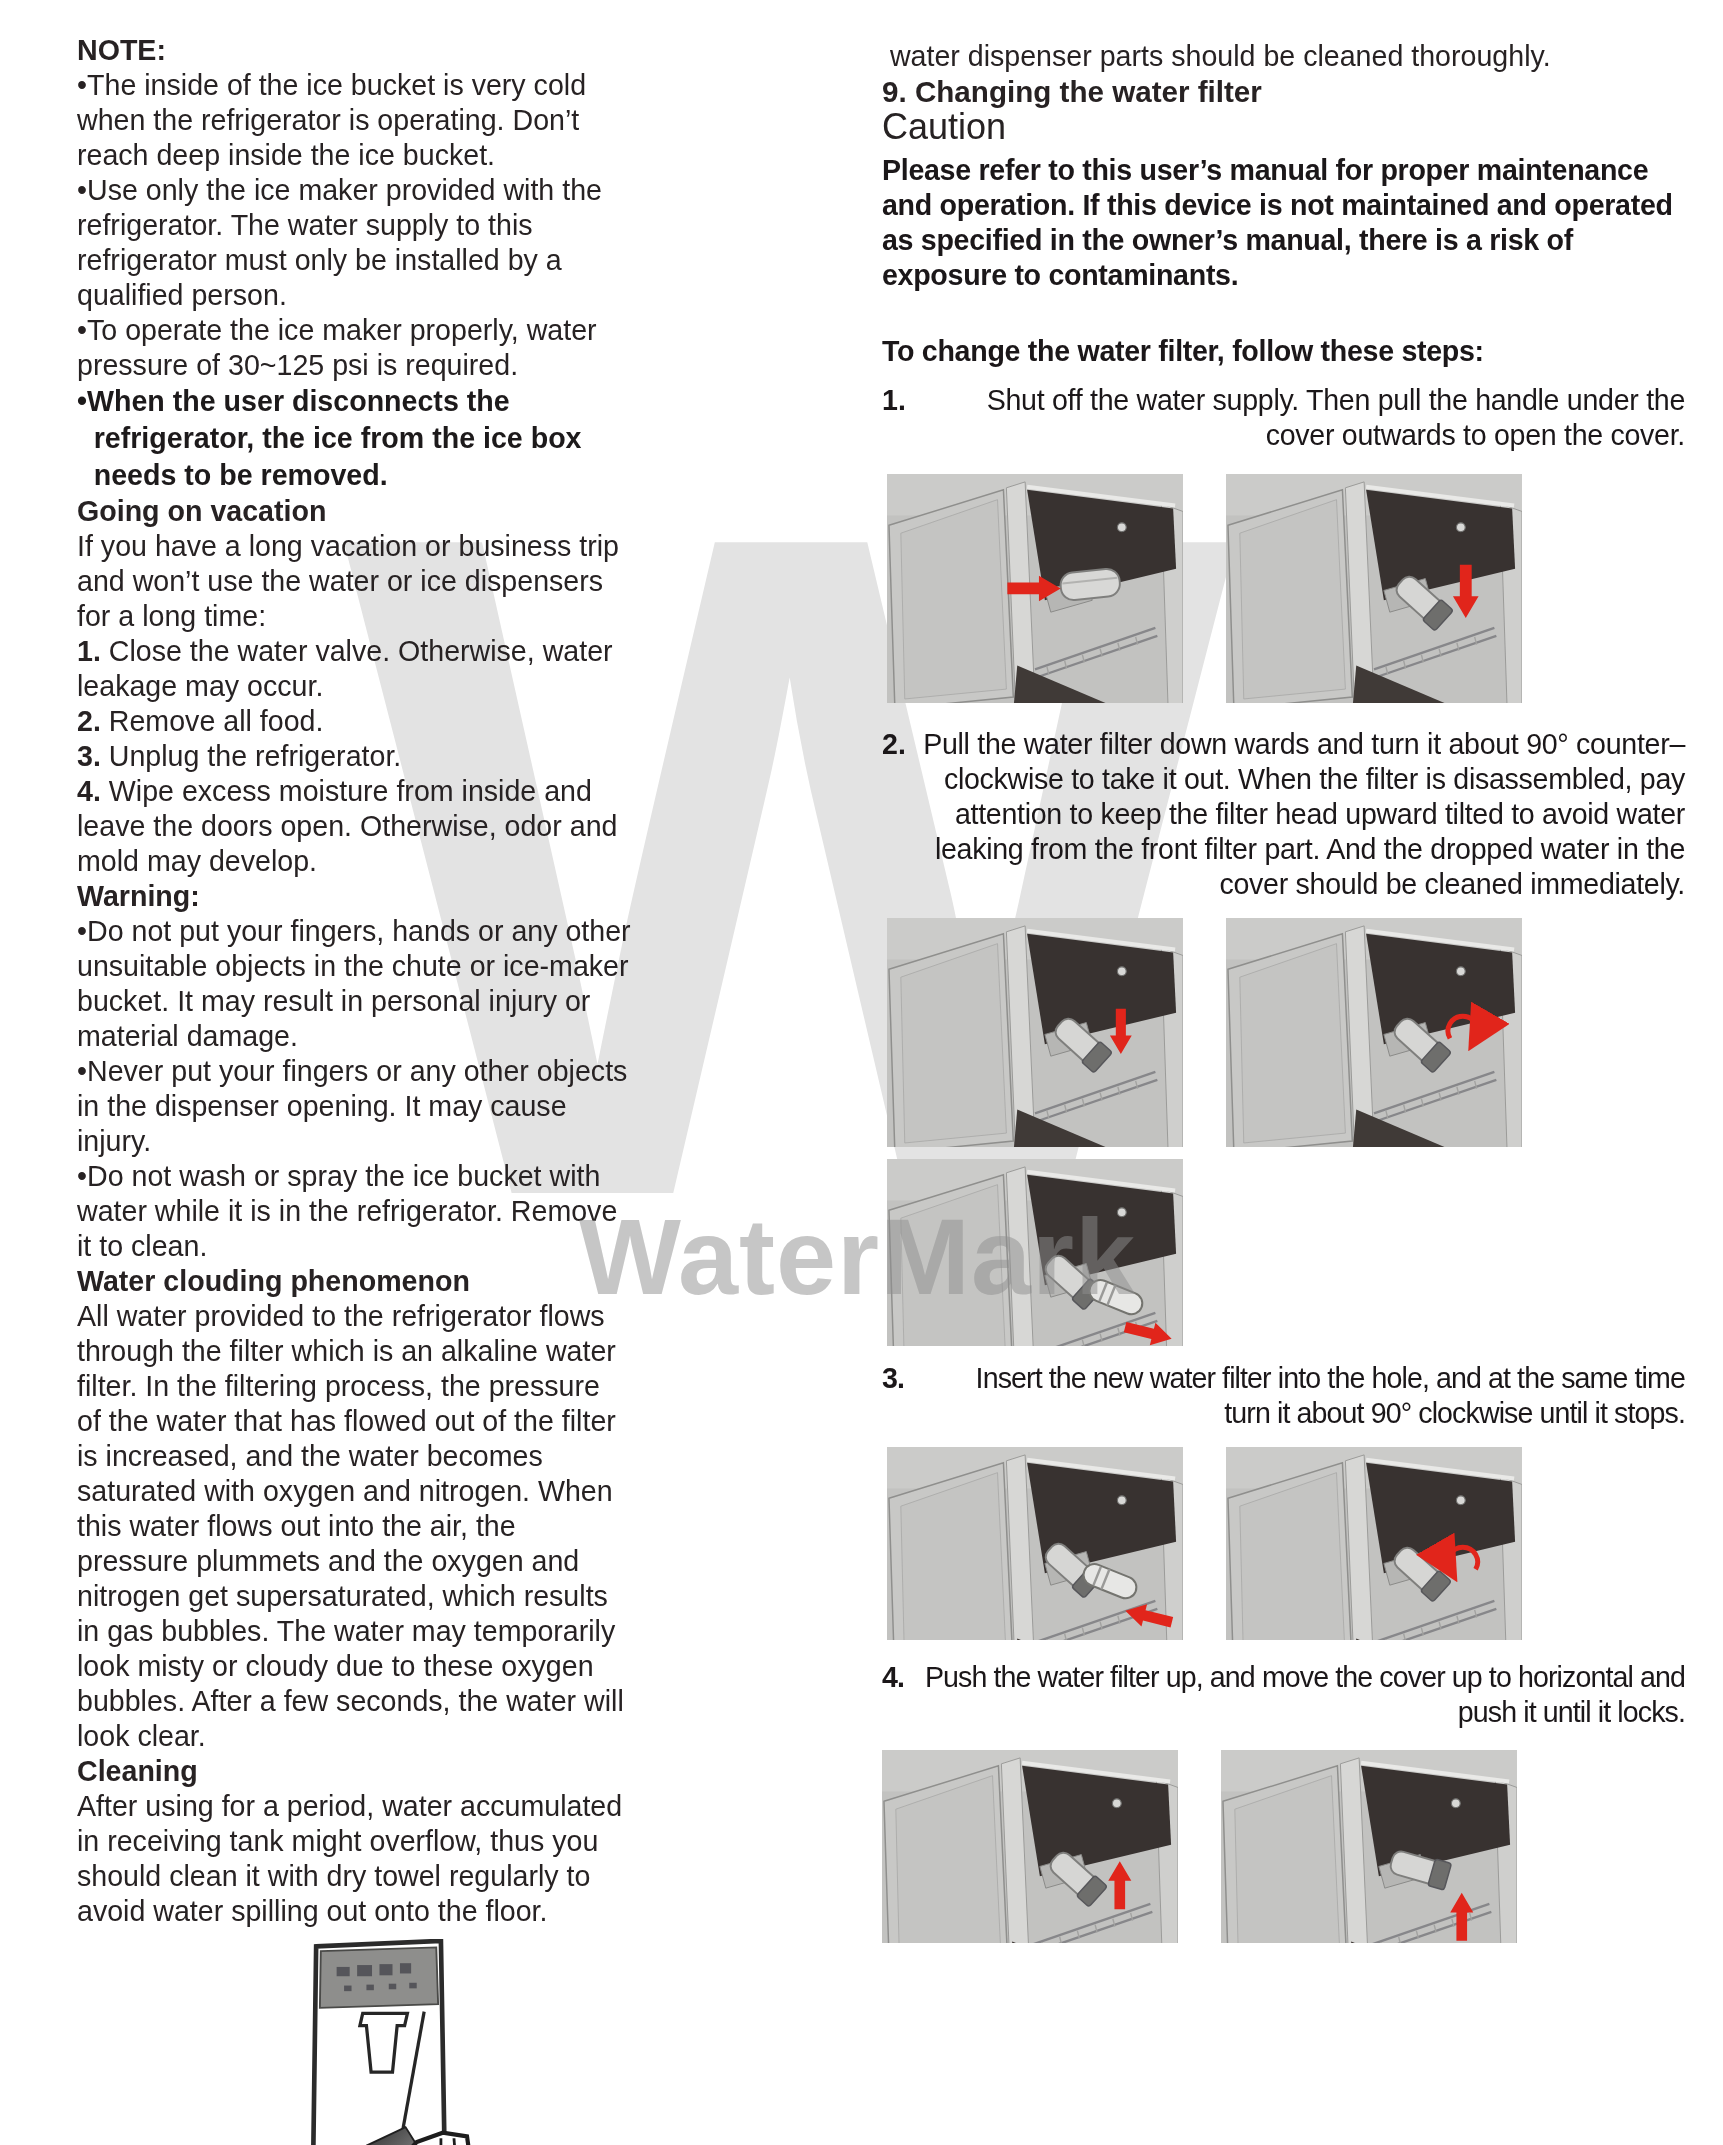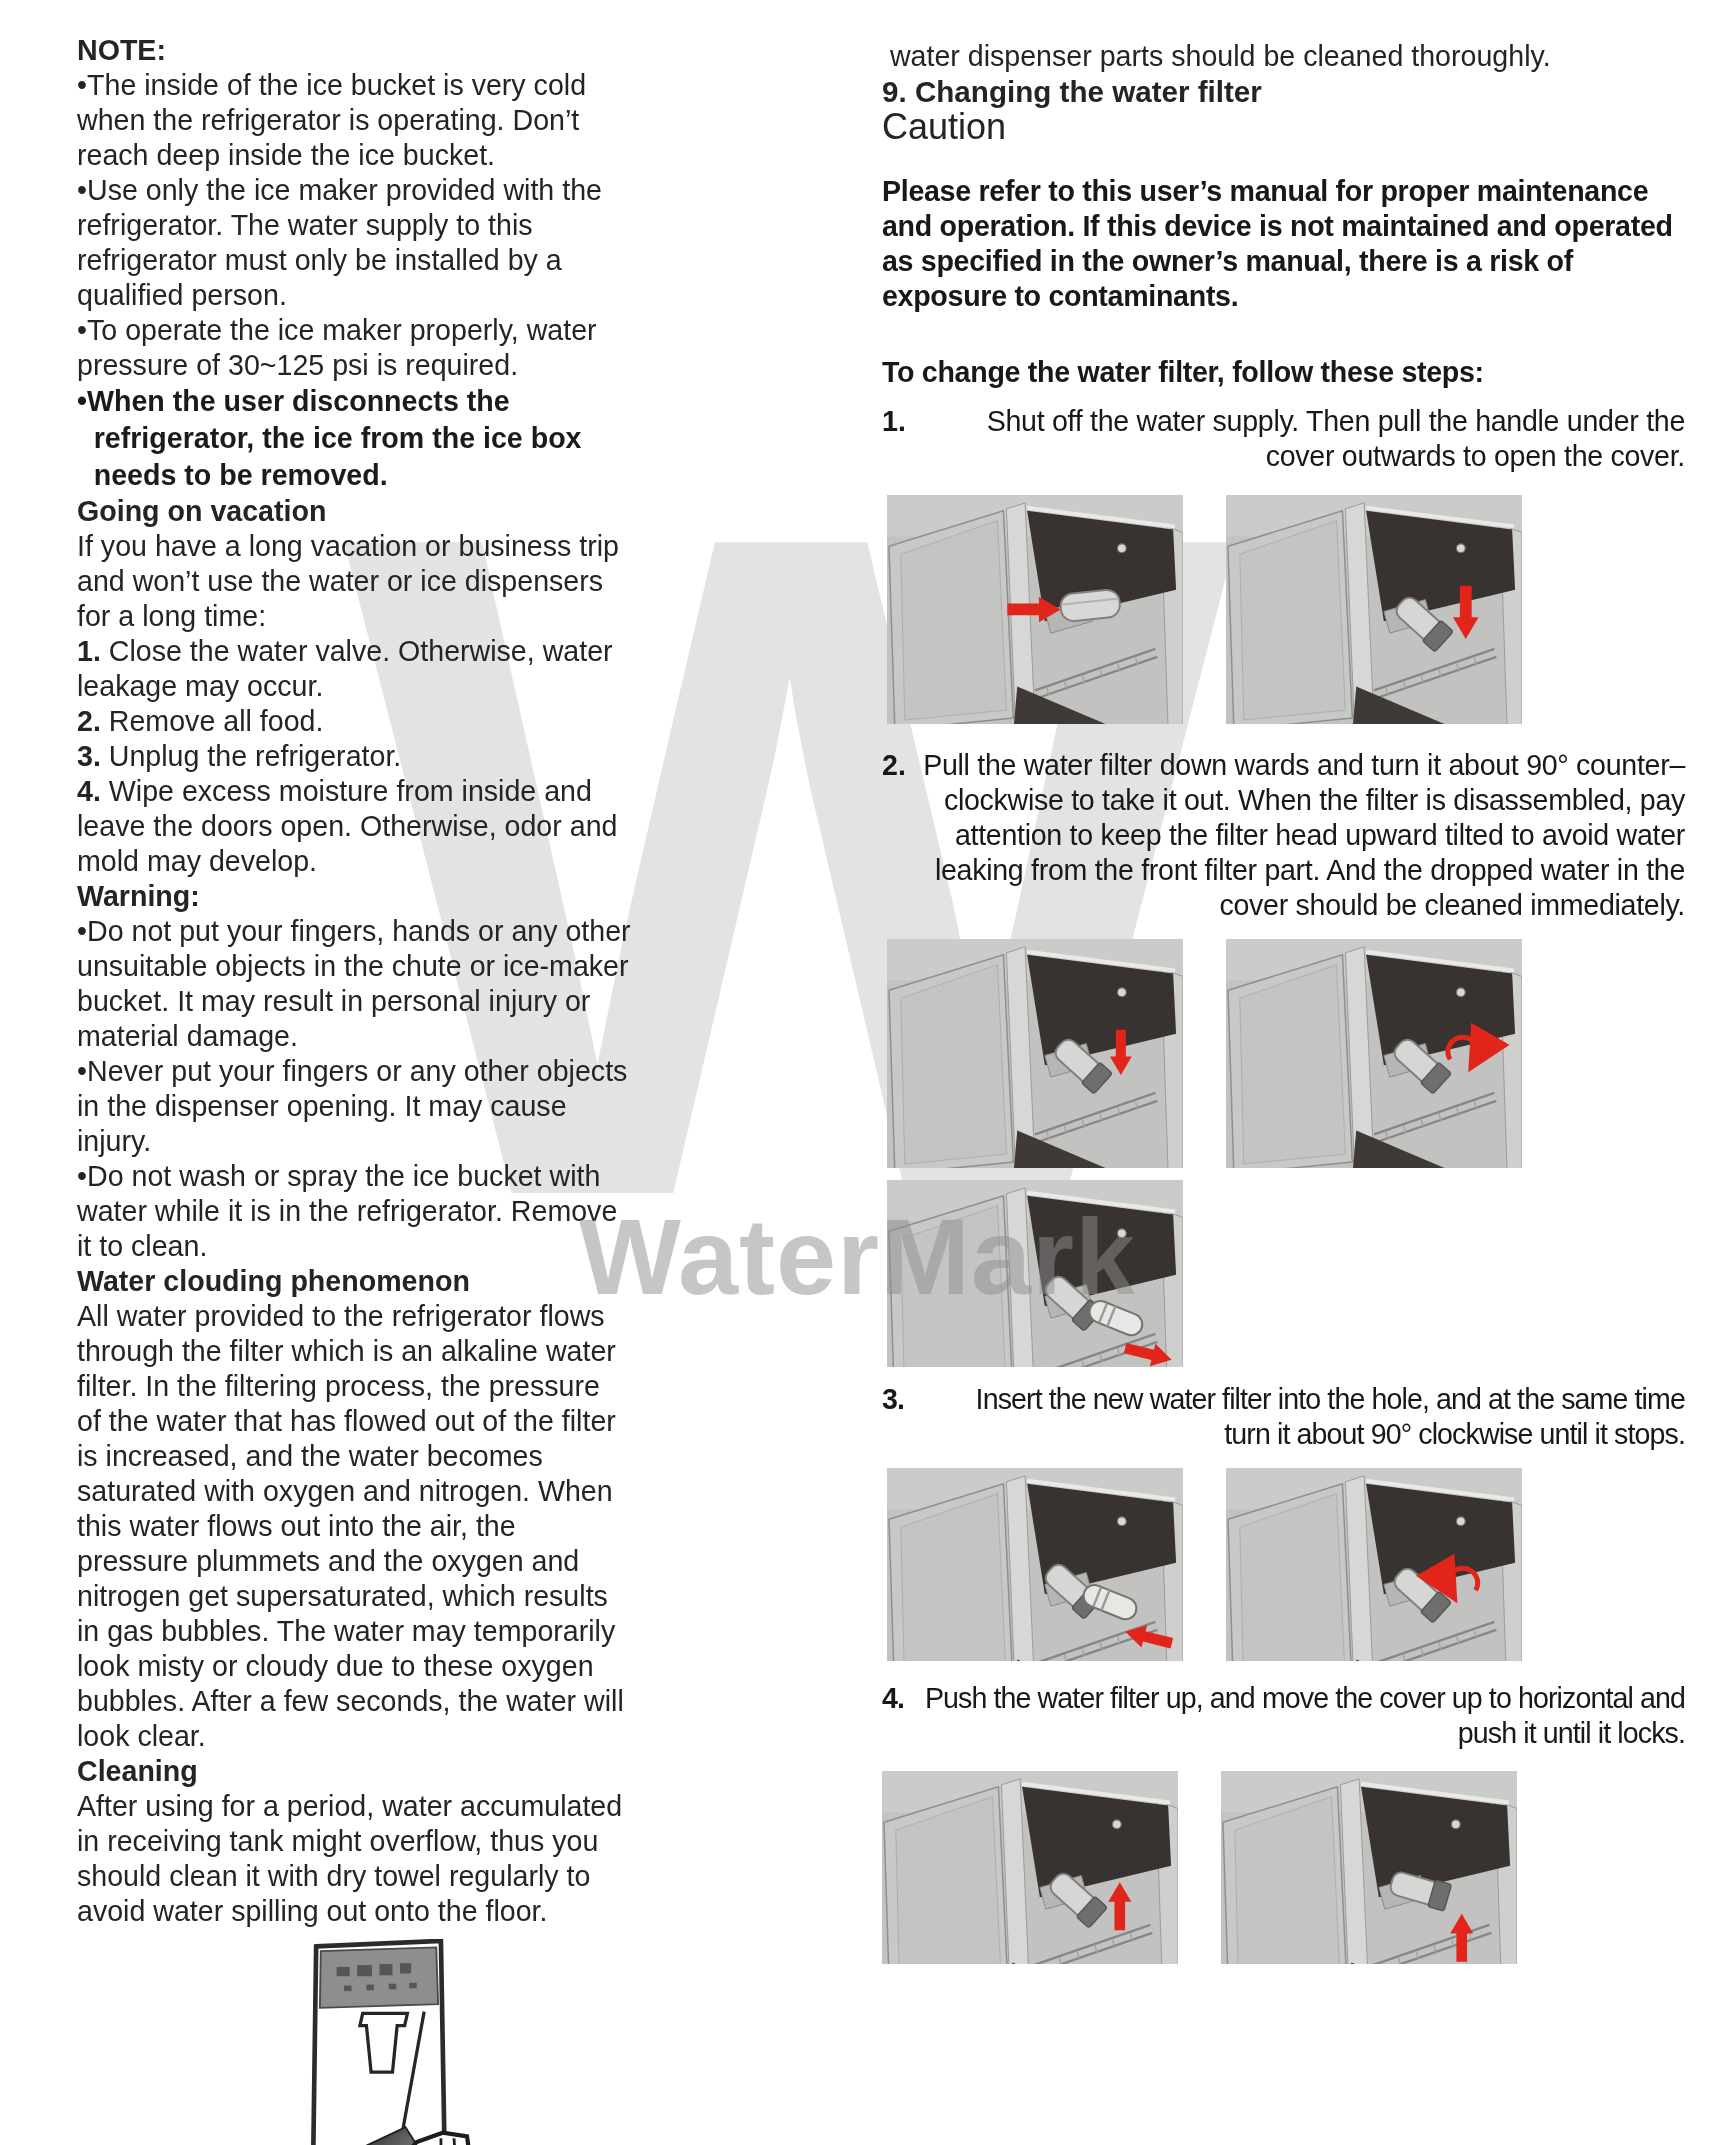--- a/index.html
+++ b/index.html
@@ -144,21 +144,21 @@
       </svg>
 
     </div>
 
   </div>
 
   <div class="rcol">
     <p class="par" style="margin-left:7.9px">water dispenser parts should be cleaned  thoroughly.</p>
     <p class="par sec-head">9. Changing the water filter</p>
     <p class="par caution">Caution</p>
-    <p class="par semib" style="margin-top:30px">Please refer to this user’s manual for proper maintenance and operation. If this device is not maintained and operated as specified in the owner’s manual, there is a risk of exposure to contaminants.</p>
+    <p class="par semib" style="margin-top:9px">Please refer to this user’s manual for proper maintenance and operation. If this device is not maintained and operated as specified in the owner’s manual, there is a risk of exposure to contaminants.</p>
     <p class="par semib" style="margin-top:41px">To change the water filter, follow these steps:</p>
 
     <div class="step">
       <span class="n">1.</span>
       <span class="t">Shut off the water supply. Then pull the handle under the cover outwards to open the cover.</span>
     </div>
     <div class="figrow">
       <svg class="fig h232" viewBox="0 0 300 240" preserveAspectRatio="xMidYMin slice">
         <use href="#scene"></use>
         <use href="#covC" transform="translate(206,112) rotate(-6)"></use>

